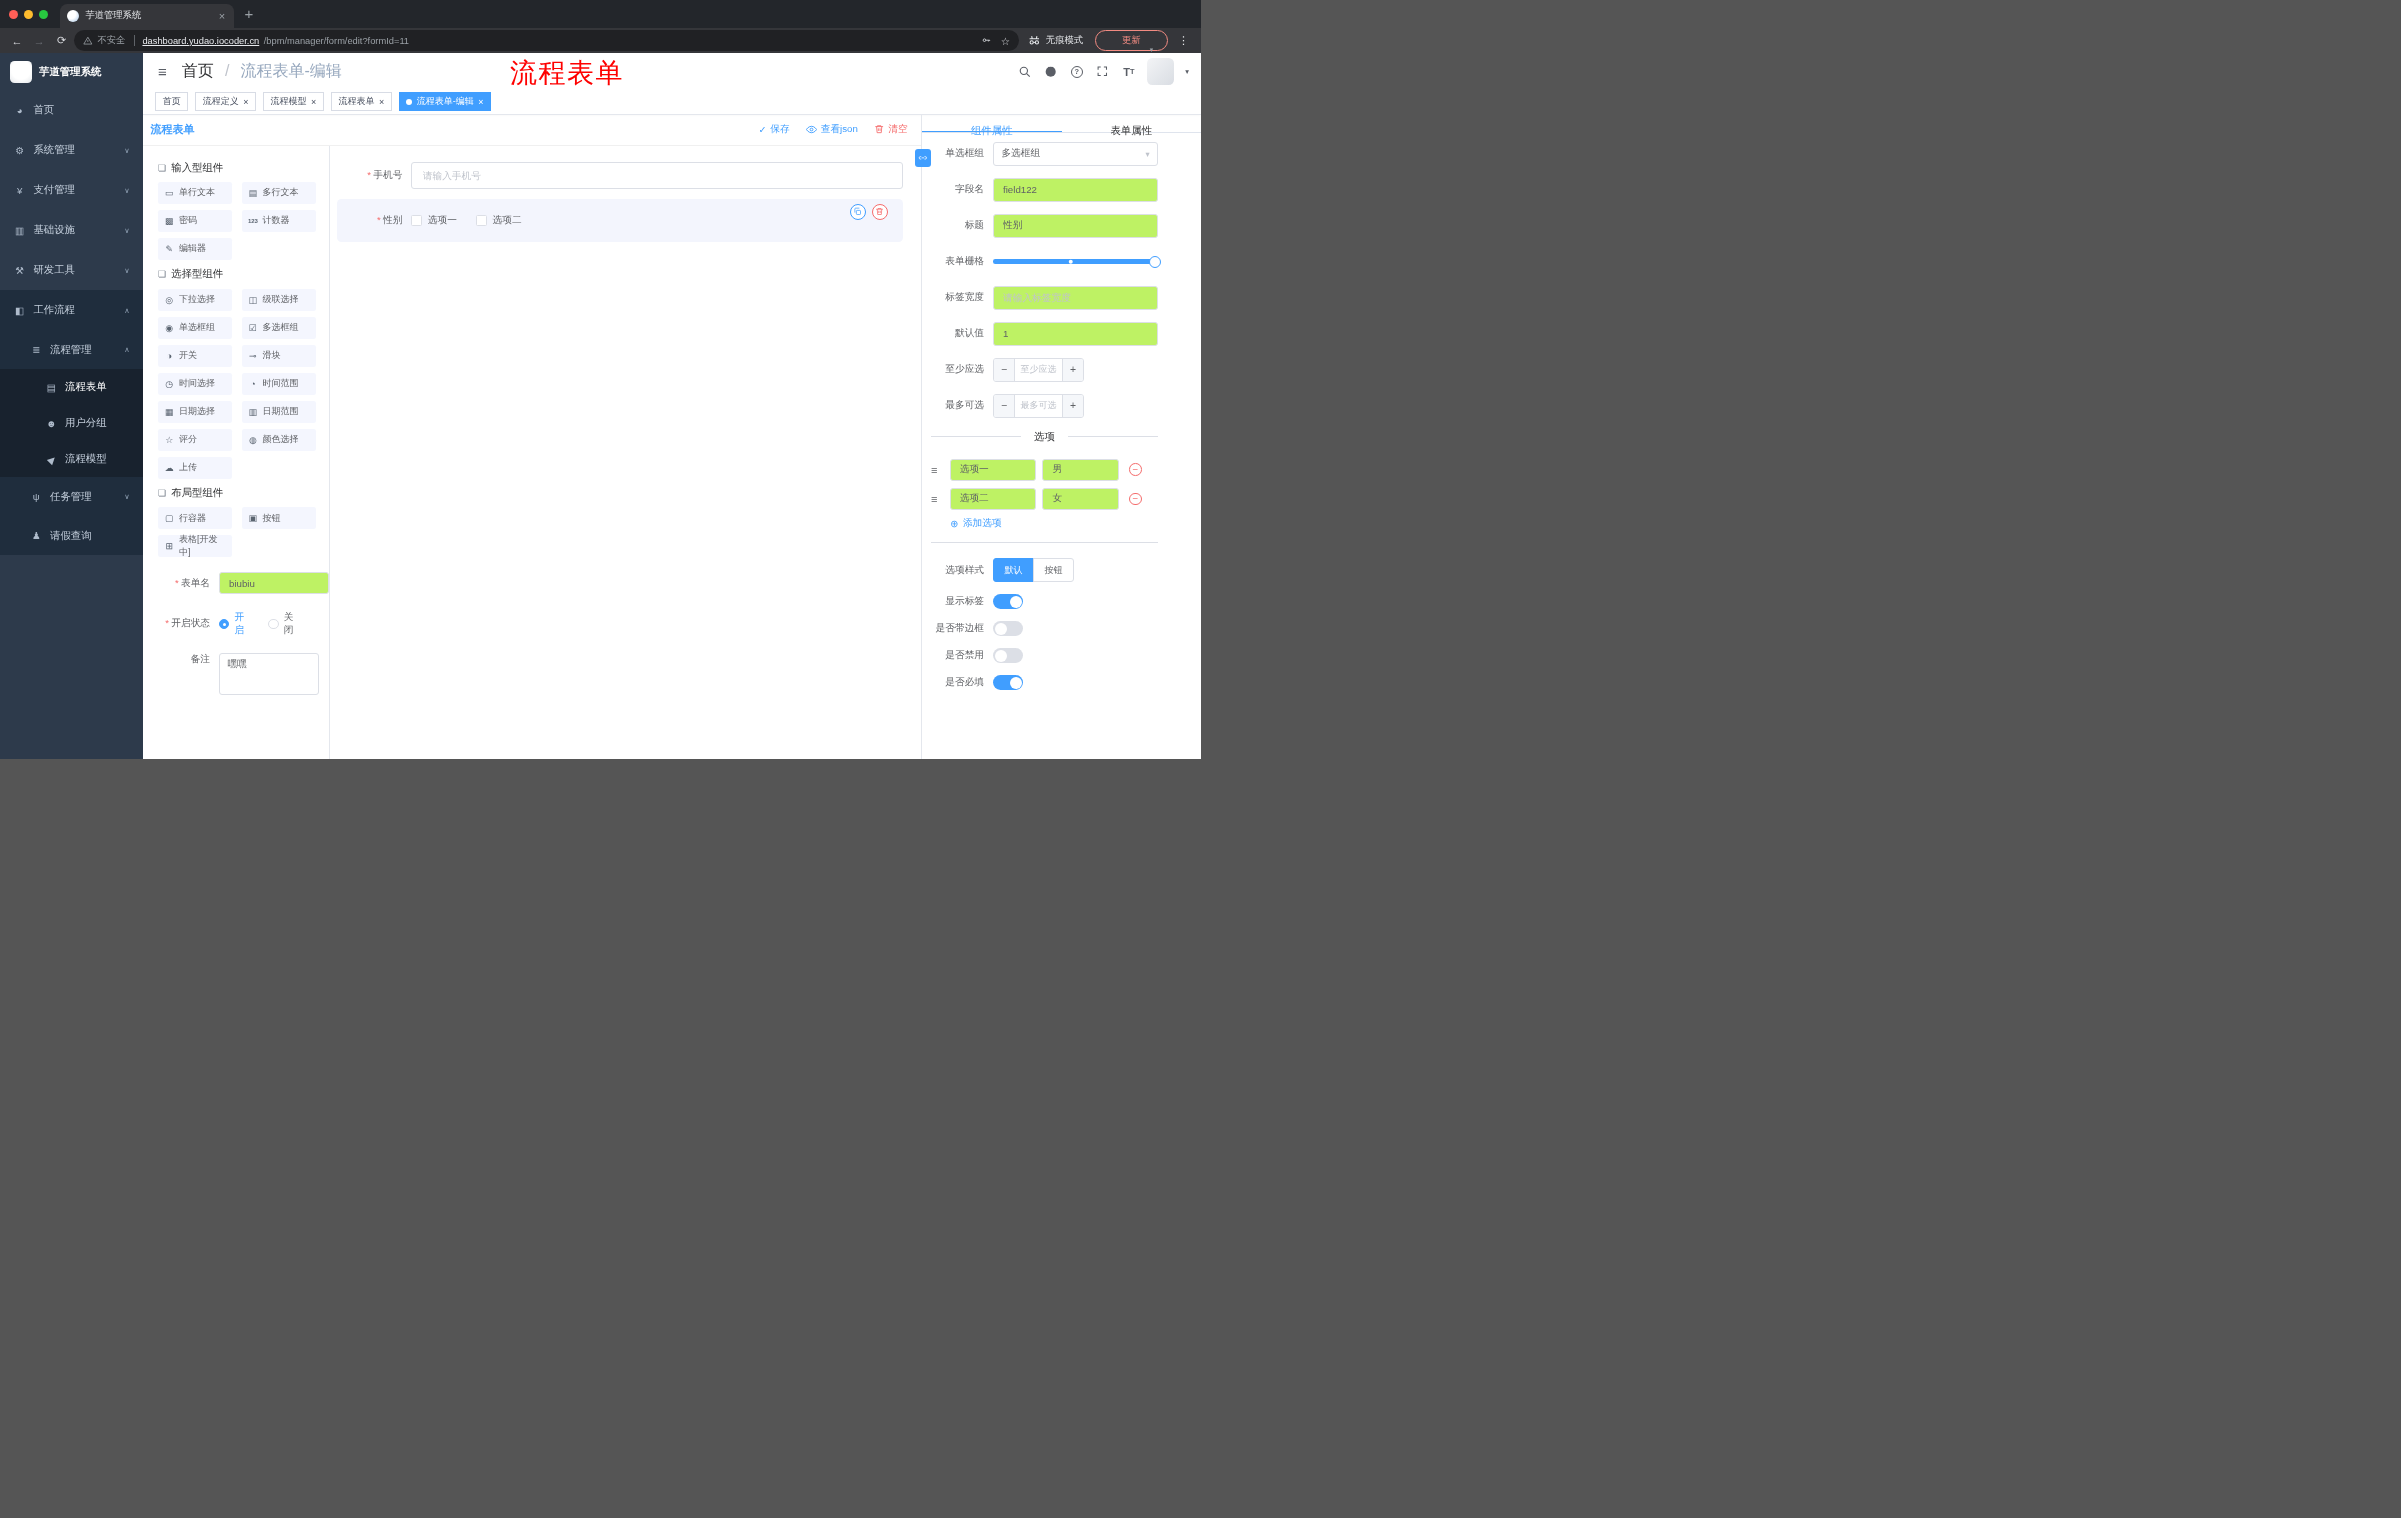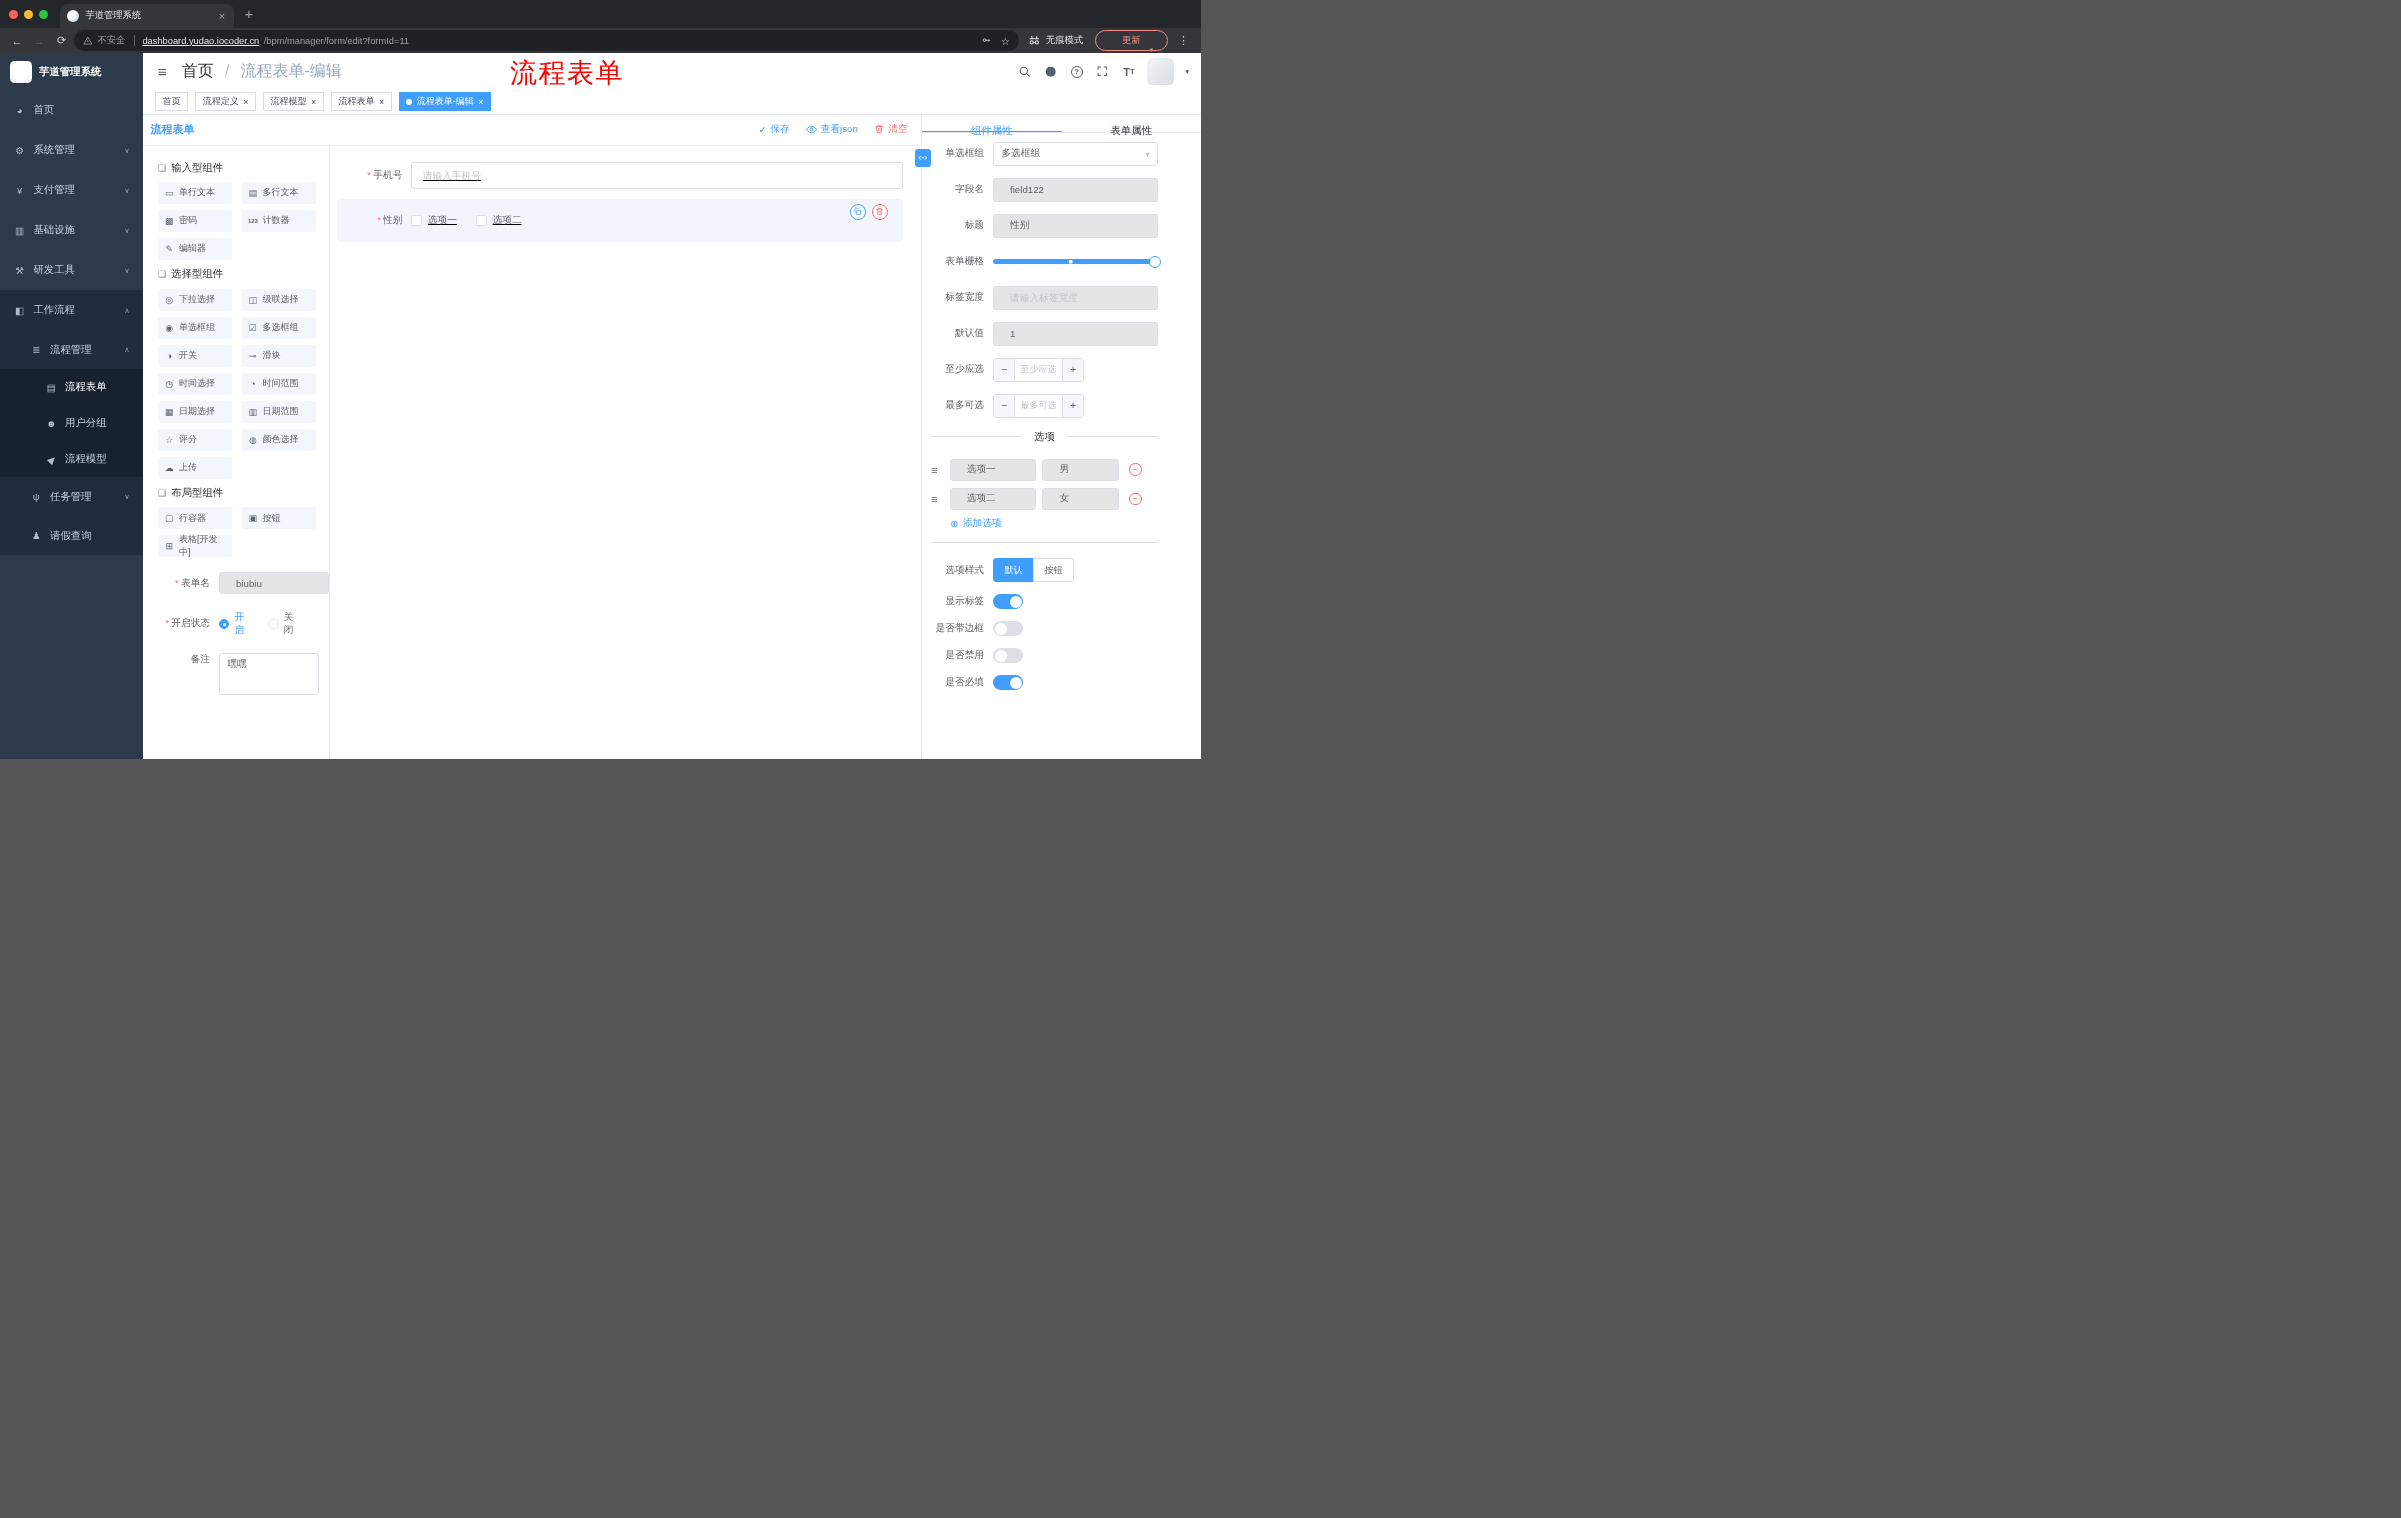--- a/index.html
+++ b/index.html
@@ -79,34 +79,34 @@
   .group-title .gic { color:#6b7480; font-size:9px; }
   .pal-grid { display:flex; flex-wrap:wrap; gap:6px 9.7px; margin-bottom:7.4px; }
   .pal-item { width:74px; height:22px; background:#f4f6fe; border-radius:2.2px; display:flex; align-items:center; gap:4.5px; padding:0 6px; font-size:9px; color:#606266; cursor:move; }
   .pal-item .pic { color:#5a6470; font-size:9px; width:10.4px; text-align:center; flex-shrink:0; }
   .pic[data-name="counter-icon"] { font-size:6px; font-weight:bold; }
   .pal-form { margin-top:15px; }
   .pf-row { display:flex; align-items:center; margin-bottom:16.3px; }
   .pf-row.top { align-items:flex-start; }
   .pf-label { width:52px; text-align:right; font-size:9.7px; color:#606266; margin-right:9px; flex-shrink:0; }
   .star { color:#f56c6c; font-style:normal; margin-right:2.2px; }
-  .inp { height:22px; border:0.7px solid #dcdfe6; border-radius:3px; padding:0 16px; font-size:9.7px; color:#606266; outline:none; background:#e5e5e5; font-family:"Liberation Sans", sans-serif; }
+  .inp { height:22px; border:0.7px solid #dcdfe6; border-radius:3px; padding:0 9px; font-size:9.7px; color:#606266; outline:none; background:#bef264; font-family:"Liberation Sans", sans-serif; }
   .inp::placeholder { color:#c0c4cc; }
   .pf-inp { width:110px; }
   .pf-ta { width:110px; height:42px; border:0.7px solid #dcdfe6; border-radius:3px; padding:3.7px 7.4px; font-size:9.7px; color:#606266; resize:none; outline:none; font-family:"Liberation Sans", sans-serif; }
   .radio { width:10.4px; height:10.4px; border:0.7px solid #dcdfe6; border-radius:50%; background:#fff; position:relative; flex-shrink:0; }
   .radio.checked { background:#409eff; border-color:#409eff; }
   .radio.checked::after { content:""; position:absolute; left:3px; top:3px; width:3px; height:3px; border-radius:50%; background:#fff; }
   .rlabel { font-size:9.7px; color:#606266; margin:0 19.3px 0 5.2px; }
   .rlabel.on { color:#409eff; margin-right:18px; }
 
   .canvas { flex:1; min-width:0; background:#fff; padding:16.3px 18px 0 7.4px; position:relative; }
   .field-row { display:flex; align-items:center; }
   .f-label { width:74px; text-align:right; padding-right:9px; font-size:9.7px; color:#606266; flex-shrink:0; }
-  .f-control { flex:1; display:flex; align-items:flex-end;text-decoration:underline; }
+  .f-control { flex:1; display:flex; align-items:flex-end; }
   .cinput { width:100%; height:27px; border:0.7px solid #dcdfe6; border-radius:3px; padding:0 10.4px; font-size:9.7px; color:#606266; outline:none; font-family:"Liberation Sans", sans-serif; }
   .cinput::placeholder { color:#c0c4cc; }
   .selected-wrap { margin:10.4px 0 0 0; background:#f3f5fd; border-radius:4.5px; padding:15px 0; position:relative; }
   .checks { gap:19.3px; }
   .cb { display:flex; align-items:center; gap:6px; font-size:9.7px; color:#606266; cursor:pointer; }
   .cbx { width:10.4px; height:10.4px; border:0.7px solid #dcdfe6; border-radius:1.5px; background:#fff; }
   .act-circle { position:absolute; top:4.5px; width:16.3px; height:16.3px; border-radius:50%; background:#fff; display:flex; align-items:center; justify-content:center; cursor:pointer; }
   .act-circle.copy { right:37px; border:0.7px solid #409eff; color:#409eff; }
   .act-circle.del { right:15px; border:0.7px solid #f56c6c; color:#f56c6c; }
 

